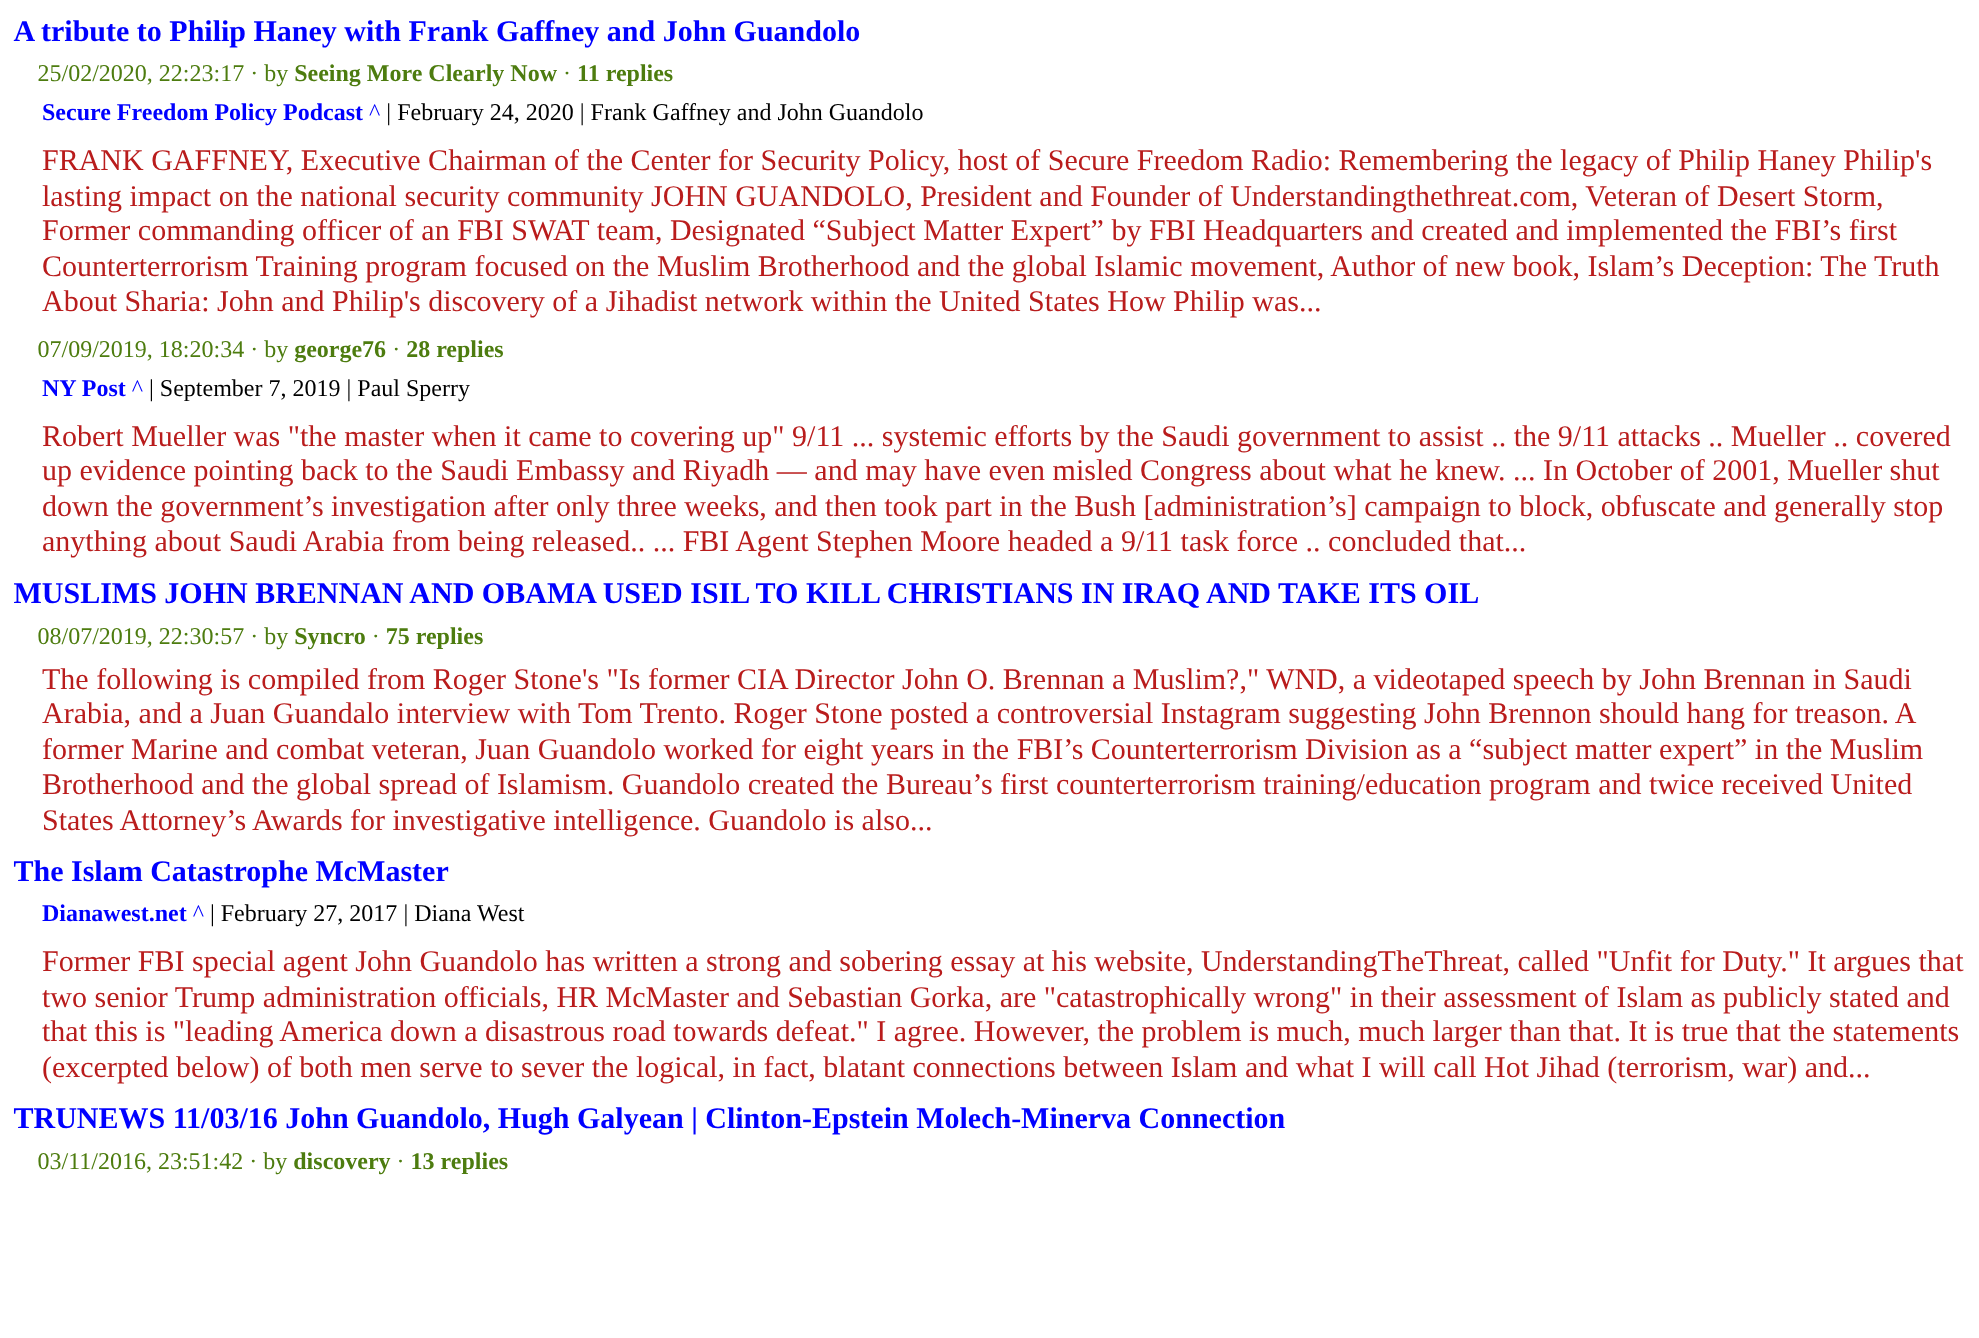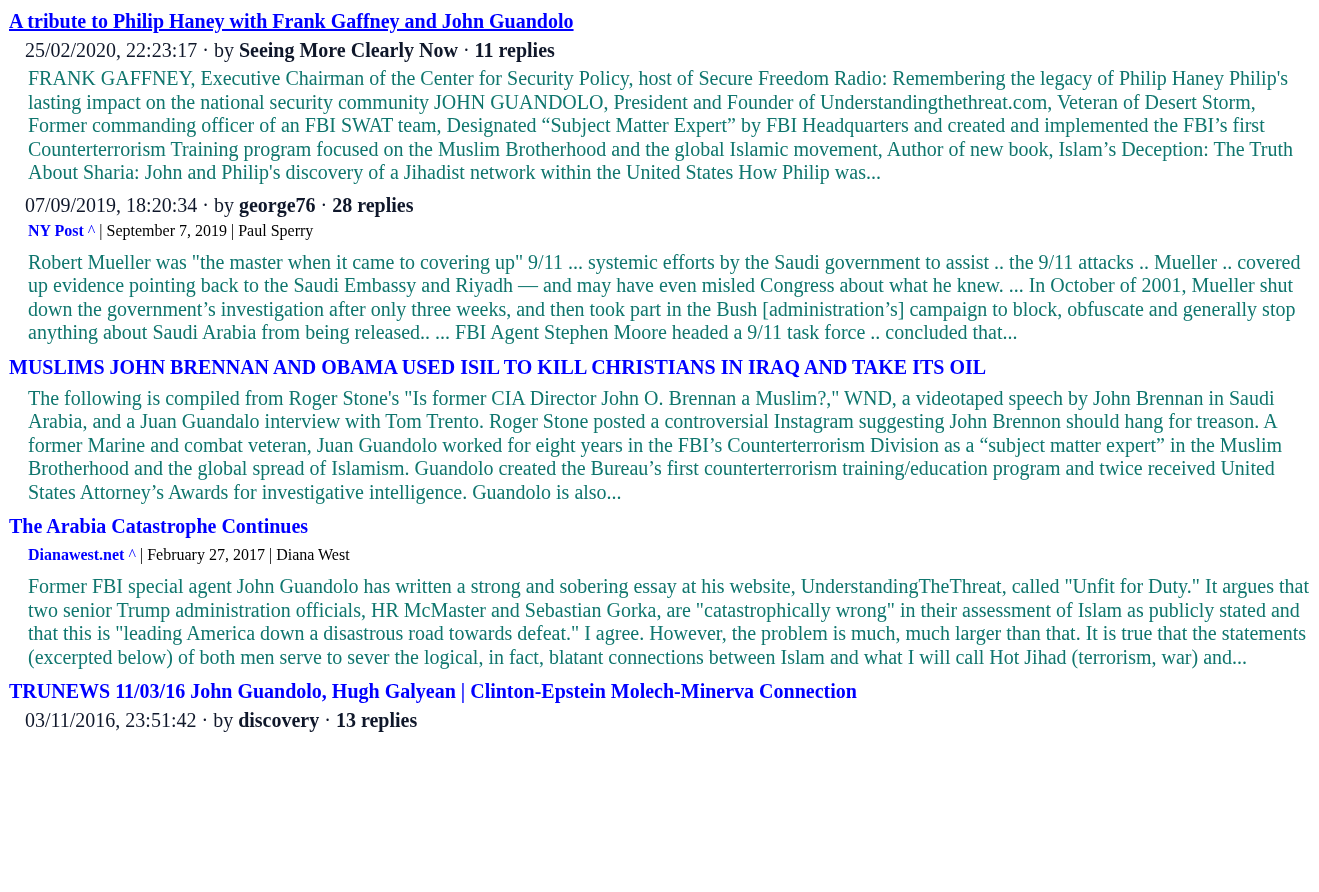--- a/index.html
+++ b/index.html
@@ -24,27 +24,26 @@
     display: block;
     margin: 0 10px 8px 9px;
     font-size: 20px;
     line-height: 23px;
     font-weight: bold;
     color: #0000ff;
     text-decoration: none;
     cursor: pointer;
   }
   .post-title.hovered {
-    text-decoration: underline;
   }
   .post-meta {
     margin: 0 10px 8px 25px;
-    font-size: 20px;
+    font-size: 16px;
     line-height: 18px;
-    color: #0f172a;
+    color: #4d7c0f;
   }
   .post-meta b {
     font-weight: bold;
   }
   .post-source {
     margin: 0 10px 11px 28px;
     font-size: 16px;
     line-height: 18px;
     color: #000000;
   }
@@ -56,37 +55,45 @@
   }
   .caret-link {
     color: #0000ff;
     text-decoration: none;
     cursor: pointer;
   }
   .post-excerpt {
     margin: 0 10px 11px 28px;
     font-size: 20px;
     line-height: 23.5px;
-    color: #0f766e;
+    color: #b91c1c;
   }
 </style>
 </head>
 <body>
 
 <div class="page">
 
   <div class="post">
     <a class="post-title hovered">A tribute to Philip Haney with Frank Gaffney and John Guandolo</a>
     <div class="post-meta">
       <span>25/02/2020, 22:23:17</span>
       <span>·</span>
       <span>by</span>
       <b>Seeing More Clearly Now</b>
       <span>·</span>
       <b>11 replies</b>
+    </div>
+    <div class="post-source">
+      <a class="source-link">Secure Freedom Policy Podcast</a>
+      <a class="caret-link">^</a>
+      <span>|</span>
+      <span>February 24, 2020</span>
+      <span>|</span>
+      <span>Frank Gaffney and John Guandolo</span>
     </div>
     <div class="post-excerpt">FRANK GAFFNEY, Executive Chairman of the Center for Security Policy, host of Secure Freedom Radio: Remembering the legacy of Philip Haney Philip's lasting impact on the national security community JOHN GUANDOLO, President and Founder of Understandingthethreat.com, Veteran of Desert Storm, Former commanding officer of an FBI SWAT team, Designated “Subject Matter Expert” by FBI Headquarters and created and implemented the FBI’s first Counterterrorism Training program focused on the Muslim Brotherhood and the global Islamic movement, Author of new book, Islam’s Deception: The Truth About Sharia: John and Philip's discovery of a Jihadist network within the United States How Philip was...</div>
   </div>
 
   <div class="post">
     <div class="post-meta">
       <span>07/09/2019, 18:20:34</span>
       <span>·</span>
       <span>by</span>
       <b>george76</b>
@@ -99,25 +106,33 @@
       <span>|</span>
       <span>September 7, 2019</span>
       <span>|</span>
       <span>Paul Sperry</span>
     </div>
     <div class="post-excerpt">Robert Mueller was "the master when it came to covering up" 9/11 ... systemic efforts by the Saudi government to assist .. the 9/11 attacks .. Mueller .. covered up evidence pointing back to the Saudi Embassy and Riyadh — and may have even misled Congress about what he knew. ... In October of 2001, Mueller shut down the government’s investigation after only three weeks, and then took part in the Bush [administration’s] campaign to block, obfuscate and generally stop anything about Saudi Arabia from being released.. ... FBI Agent Stephen Moore headed a 9/11 task force .. concluded that...</div>
   </div>
 
   <div class="post">
     <a class="post-title">MUSLIMS JOHN BRENNAN AND OBAMA USED ISIL TO KILL CHRISTIANS IN IRAQ AND TAKE ITS OIL</a>
+    <div class="post-meta">
+      <span>08/07/2019, 22:30:57</span>
+      <span>·</span>
+      <span>by</span>
+      <b>Syncro</b>
+      <span>·</span>
+      <b>75 replies</b>
+    </div>
     <div class="post-excerpt">The following is compiled from Roger Stone's "Is former CIA Director John O. Brennan a Muslim?," WND, a videotaped speech by John Brennan in Saudi Arabia, and a Juan Guandalo interview with Tom Trento. Roger Stone posted a controversial Instagram suggesting John Brennon should hang for treason. A former Marine and combat veteran, Juan Guandolo worked for eight years in the FBI’s Counterterrorism Division as a “subject matter expert” in the Muslim Brotherhood and the global spread of Islamism. Guandolo created the Bureau’s first counterterrorism training/education program and twice received United States Attorney’s Awards for investigative intelligence. Guandolo is also...</div>
   </div>
 
   <div class="post">
-    <a class="post-title">The Arabia Catastrophe Continues</a>
+    <a class="post-title">The Islam Catastrophe McMaster</a>
     <div class="post-source">
       <a class="source-link">Dianawest.net</a>
       <a class="caret-link">^</a>
       <span>|</span>
       <span>February 27, 2017</span>
       <span>|</span>
       <span>Diana West</span>
     </div>
     <div class="post-excerpt">Former FBI special agent John Guandolo has written a strong and sobering essay at his website, UnderstandingTheThreat, called "Unfit for Duty." It argues that two senior Trump administration officials, HR McMaster and Sebastian Gorka, are "catastrophically wrong" in their assessment of Islam as publicly stated and that this is "leading America down a disastrous road towards defeat." I agree. However, the problem is much, much larger than that. It is true that the statements (excerpted below) of both men serve to sever the logical, in fact, blatant connections between Islam and what I will call Hot Jihad (terrorism, war) and...</div>
   </div>

